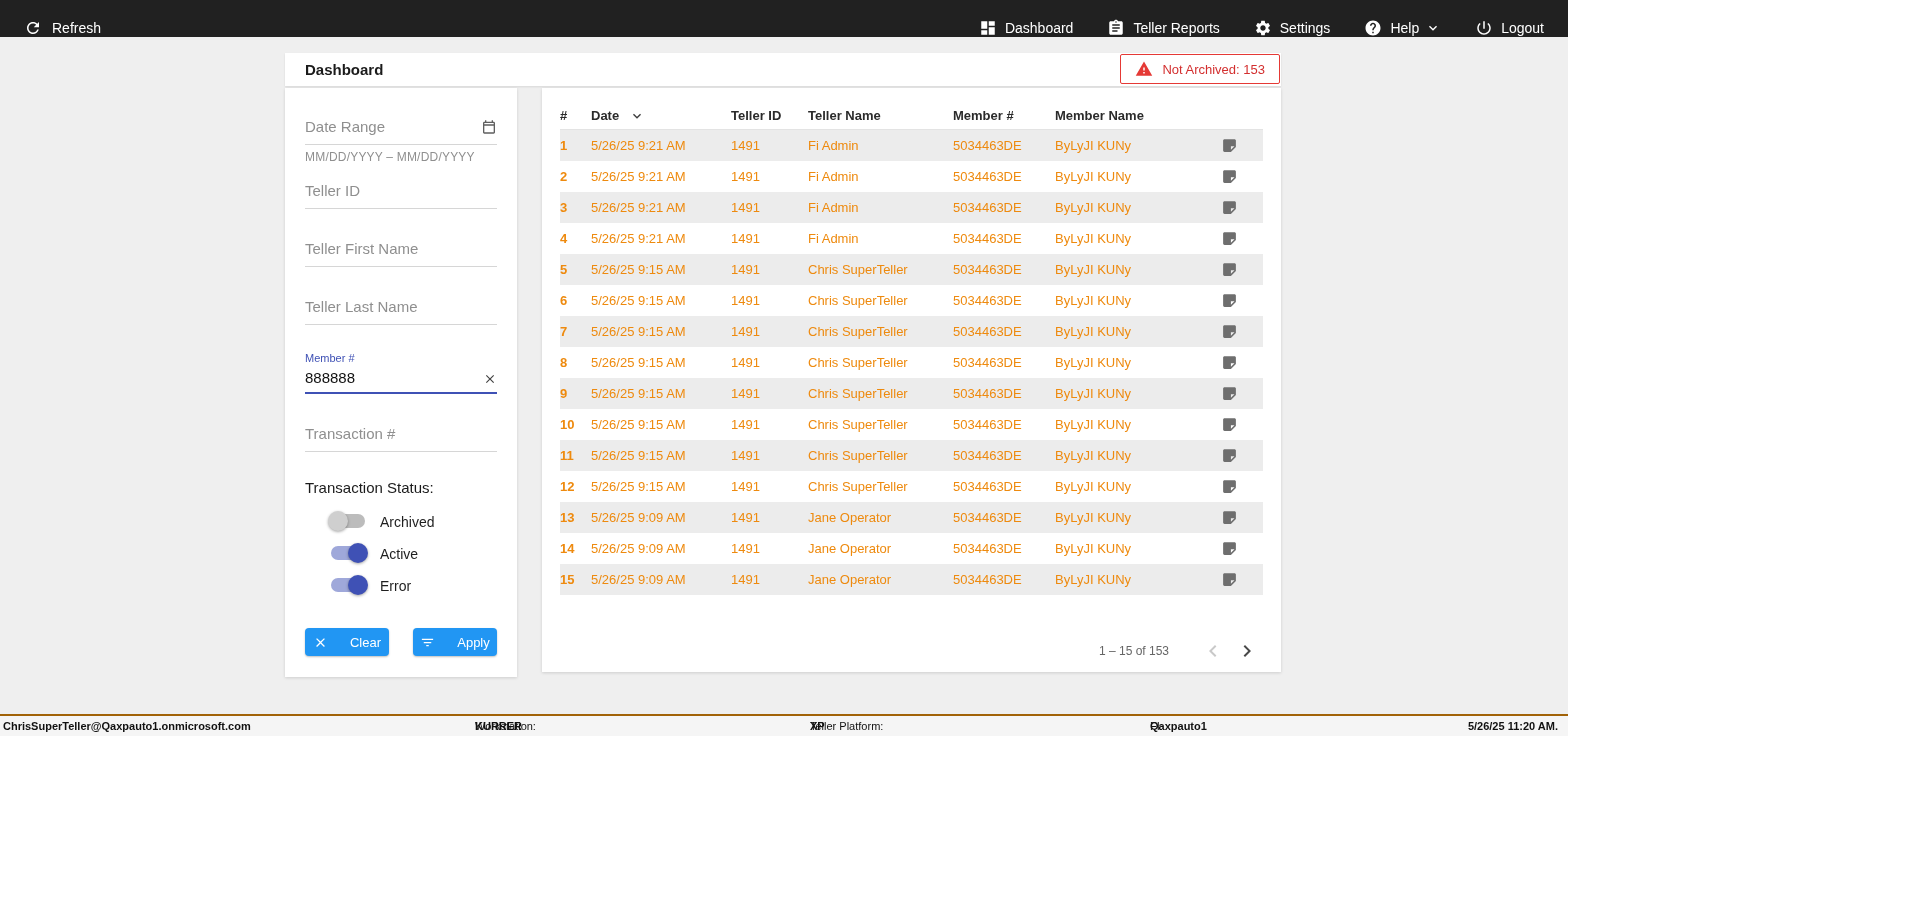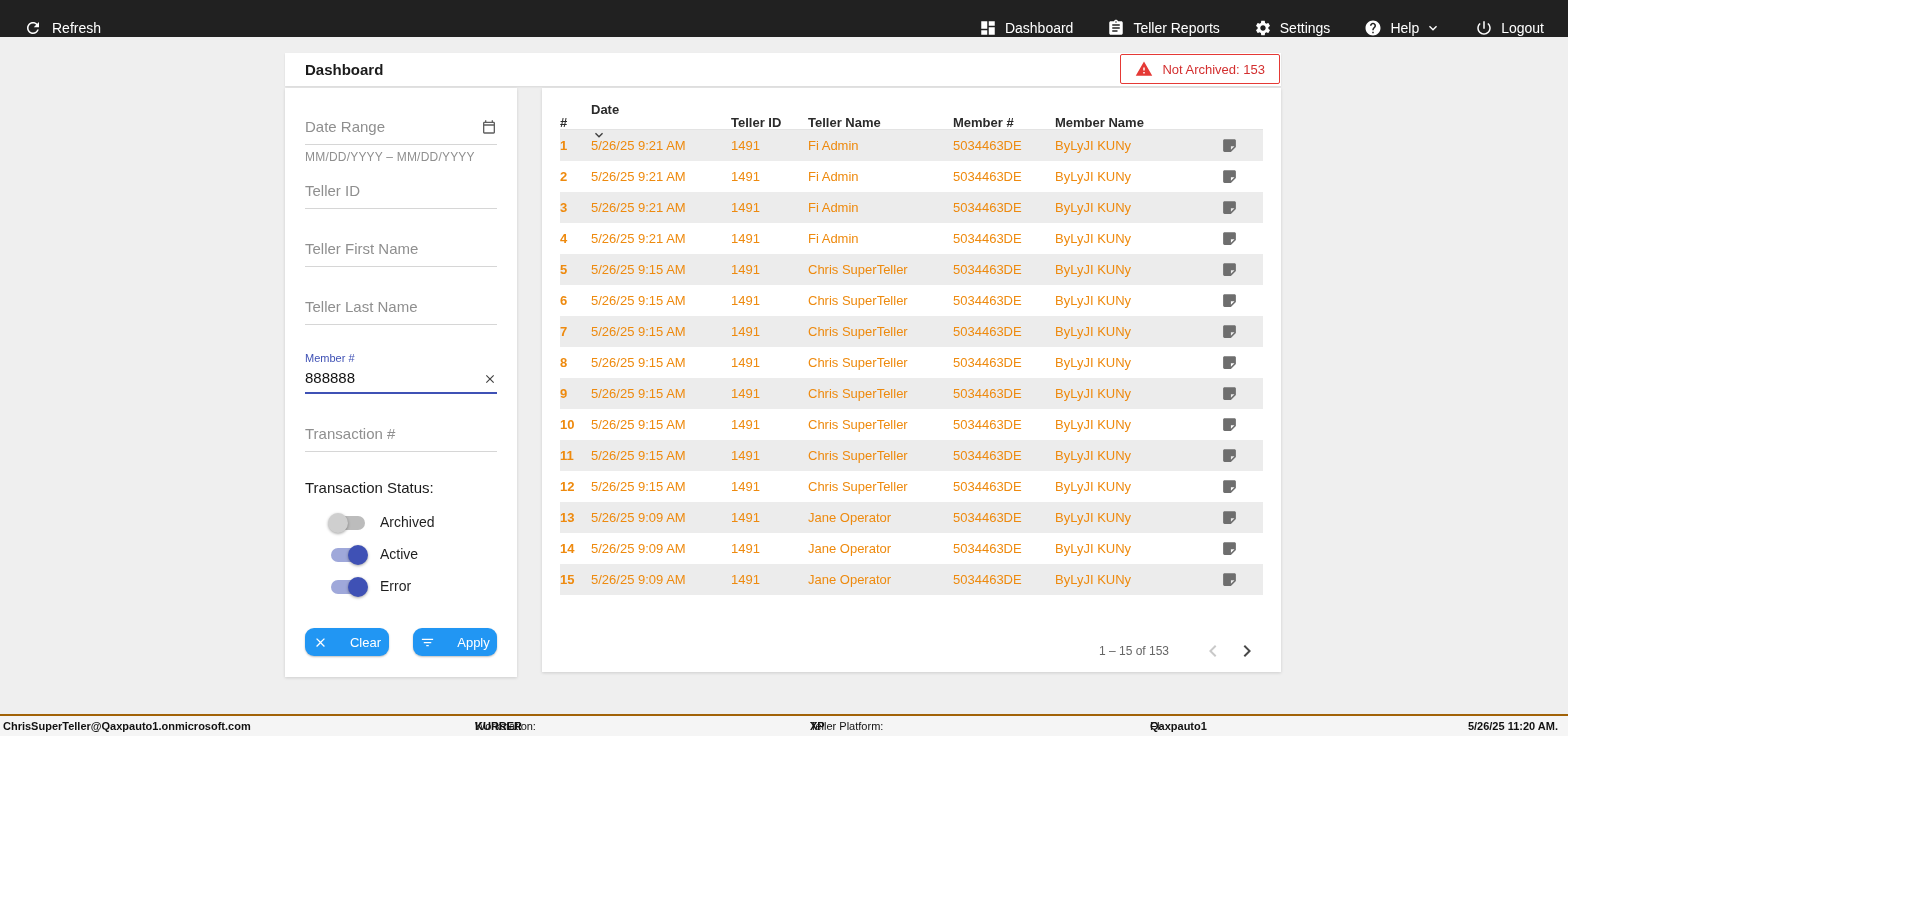--- a/index.html
+++ b/index.html
@@ -69,38 +69,38 @@
   }
   .field input::placeholder { color:#8f8f8f; opacity:1; }
   .field-icon { position:absolute; right:0; top:5px; color:#5f5f5f; cursor:pointer; }
   .helper-text { font-size:12px; color:#8f8f8f; margin-top:5px; letter-spacing:.2px; }
   .field.with-helper { margin-bottom:14px; }
   .mini-label { font-size:11px; color:#3f51b5; display:block; margin-bottom:1px; }
   .field.member input { border-bottom:2px solid #3f51b5; padding-bottom:6px; color:#111; }
   .clear-x { position:absolute; right:0; bottom:8px; color:#424242; cursor:pointer; }
 
   .status-label { font-size:15px; color:#1b1b1b; margin:6px 0 18px; }
-  .toggle-row { display:flex; align-items:flex-end; gap:15px; margin:0 0 16px 26px; cursor:pointer; }
+  .toggle-row { display:flex; align-items:flex-start; gap:15px; margin:0 0 16px 26px; cursor:pointer; }
   .switch { position:relative; width:34px; height:14px; border-radius:7px; flex:0 0 auto; }
   .toggle-row.off .switch { background:#bcbcbc; }
   .toggle-row.on  .switch { background:#9fa8da; }
   .thumb {
     position:absolute; top:-3px; width:20px; height:20px; border-radius:50%;
     box-shadow:0 1px 3px rgba(0,0,0,0.35);
   }
   .toggle-row.off .thumb { left:-3px; background:#cfcfcf; }
   .toggle-row.on  .thumb { left:17px; background:#3f51b5; }
   .toggle-label { font-size:14px; color:#1f1f1f; }
 
   .btn-row { display:flex; gap:24px; margin-top:34px; }
   .btn {
     display:flex; align-items:center; justify-content:center; gap:22px;
     width:85px; height:28px;
     background:#2196f3; color:#fff;
-    border:none; border-radius:9px;
+    border:none; border-radius:4px;
     font-size:13px; font-family:inherit; cursor:pointer;
     box-shadow:0 1px 2px rgba(0,0,0,0.25);
   }
 
   
   .table-card {
     position:absolute; left:542px; top:88px;
     width:739px; height:584px;
     background:#ffffff;
     box-shadow:0 1px 3px rgba(0,0,0,0.14);
@@ -108,21 +108,21 @@
   }
   .t-header, .t-row {
     display:grid;
     grid-template-columns:31px 140px 77px 145px 102px 160px 1fr;
     align-items:center;
   }
   .t-header {
     height:28px; border-bottom:1px solid #e3e3e3;
     font-size:13px; font-weight:bold; color:#2b2b2b;
   }
-  .col-date { display:flex; gap:10px; cursor:pointer;flex-direction:column; }
+  .col-date { display:flex; align-items:center; gap:10px; cursor:pointer; }
   .sort-icon { color:#3c3c3c; }
   .t-row { height:31px; font-size:13px; color:#ee8a0e; cursor:default; }
   .t-row.odd { background:#ececec; }
   .t-row .num { font-weight:bold; }
   .note-btn { color:#6e6e6e; cursor:pointer; justify-self:start; margin-left:6px; }
 
   .pagination {
     display:flex; align-items:center; justify-content:flex-end;
     margin-top:44px; padding-right:4px;
     font-size:12px; color:#666;

